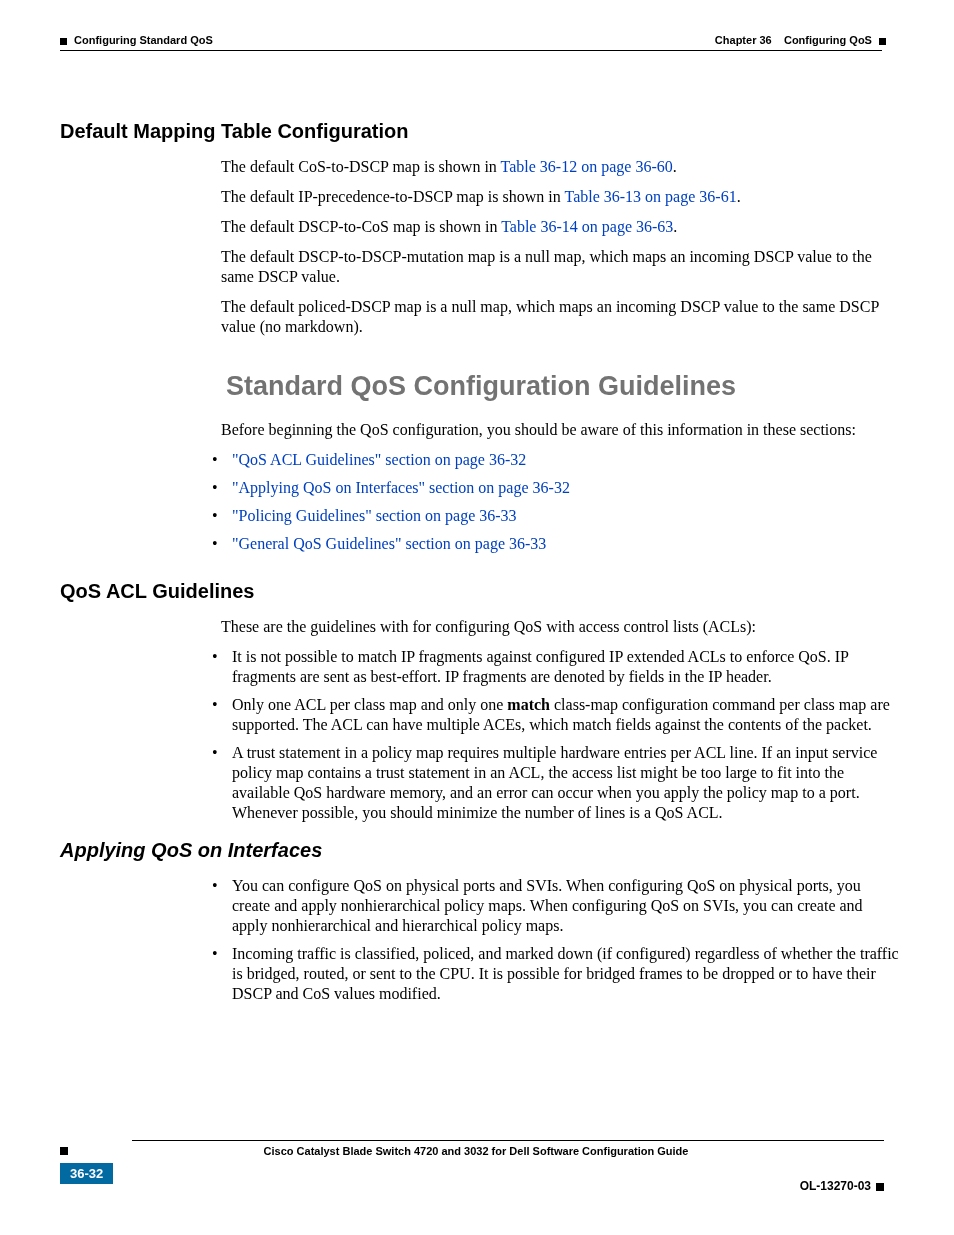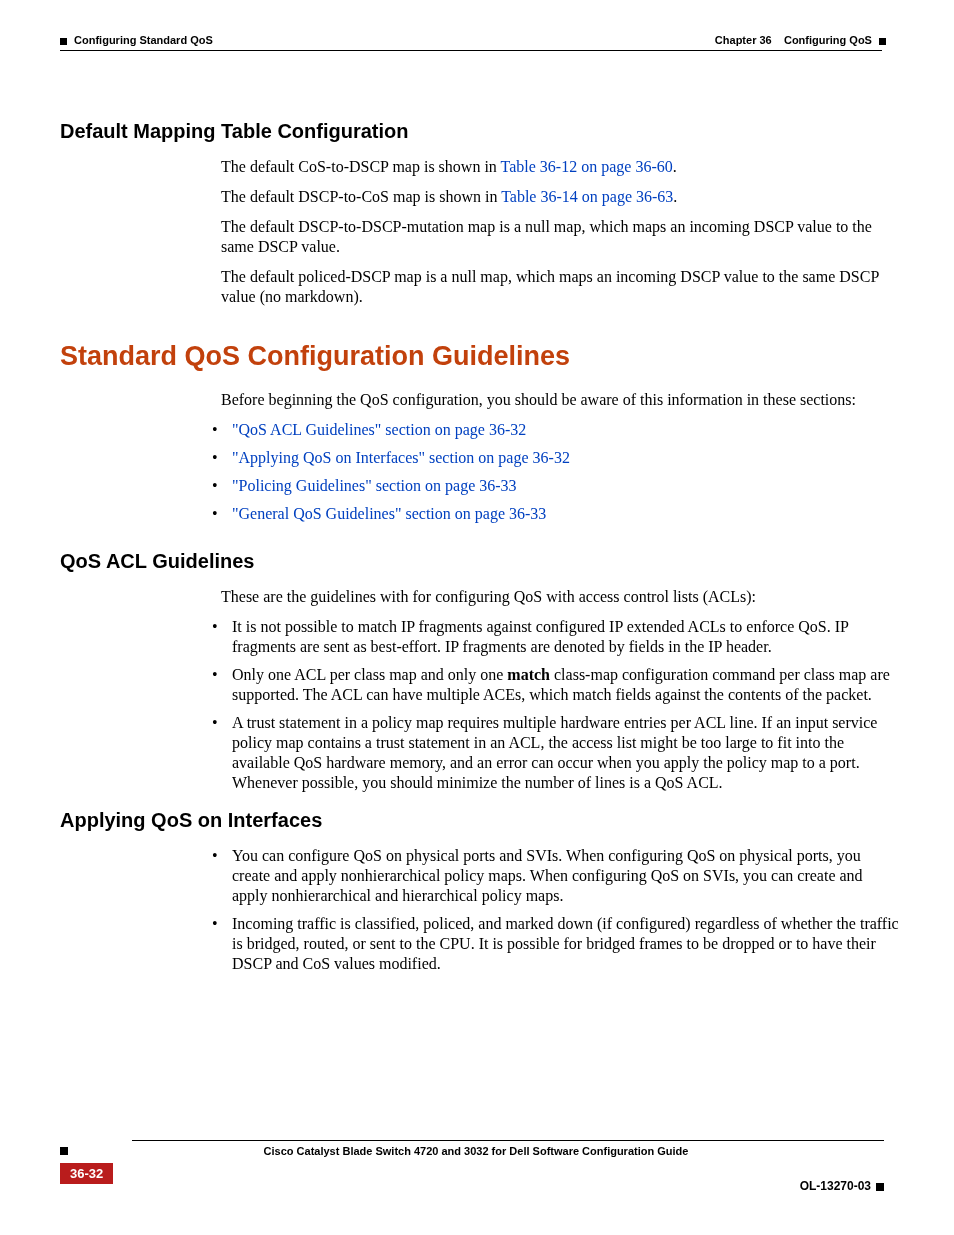--- a/index.html
+++ b/index.html
@@ -62,22 +62,23 @@
     font-family: Arial, Helvetica, sans-serif;
     font-weight: bold;
     font-size: 20px;
     color:#000;
     margin:0 0 14px 0;
   }
   h1.sec {
     font-family: Arial, Helvetica, sans-serif;
     font-weight: bold;
     font-size: 27px;
-    color:#c2410c;
+    color:#737373;
     margin: 34px 0 18px 0;
+    text-align: center;
   }
   .body-text {
     margin-left: 148px;
     font-size: 16px;
     line-height: 1.25;
   }
   .body-text p { margin: 0 0 10px 13px; }
   .link {
     color: #0040c0;
   }
@@ -111,21 +112,21 @@
   }
   .footer-guide {
     font-family: Arial, Helvetica, sans-serif;
     font-weight: bold;
     font-size: 11px;
     text-align:center;
     margin-bottom:6px;
   }
   .page-tab {
     display:inline-block;
-    background:#b91c1c;
+    background:#0369a1;
     color:#fff;
     font-family: Arial, Helvetica, sans-serif;
     font-weight:bold;
     font-size:13px;
     padding:3px 10px;
   }
   .doc-id {
     float:right;
     font-family: Arial, Helvetica, sans-serif;
     font-weight:bold;
@@ -156,20 +157,21 @@
     <span>Configuring Standard QoS</span>
   </div>
 </div>
 <div class="hr-line"></div>
 
 <div class="content">
 
   <h2 class="sec">Default Mapping Table Configuration</h2>
   <div class="body-text">
     <p><span>The default CoS-to-DSCP map is shown in </span><span class="link">Table 36-12 on page 36-60</span><span>.</span></p>
+    <p><span>The default IP-precedence-to-DSCP map is shown in </span><span class="link">Table 36-13 on page 36-61</span><span>.</span></p>
     <p><span>The default DSCP-to-CoS map is shown in </span><span class="link">Table 36-14 on page 36-63</span><span>.</span></p>
     <p>The default DSCP-to-DSCP-mutation map is a null map, which maps an incoming DSCP value to the same DSCP value.</p>
     <p>The default policed-DSCP map is a null map, which maps an incoming DSCP value to the same DSCP value (no markdown).</p>
   </div>
 
   <h1 class="sec">Standard QoS Configuration Guidelines</h1>
   <div class="body-text">
     <p>Before beginning the QoS configuration, you should be aware of this information in these sections:</p>
     <ul class="bullets">
       <li><span class="link">"QoS ACL Guidelines" section on page 36-32</span></li>
@@ -182,21 +184,21 @@
   <h2 class="sec" style="margin-top:26px;">QoS ACL Guidelines</h2>
   <div class="body-text">
     <p>These are the guidelines with for configuring QoS with access control lists (ACLs):</p>
     <ul class="bullets">
       <li>It is not possible to match IP fragments against configured IP extended ACLs to enforce QoS. IP fragments are sent as best-effort. IP fragments are denoted by fields in the IP header.</li>
       <li><span>Only one ACL per class map and only one </span><span class="match">match</span><span> class-map configuration command per class map are supported. The ACL can have multiple ACEs, which match fields against the contents of the packet.</span></li>
       <li>A trust statement in a policy map requires multiple hardware entries per ACL line. If an input service policy map contains a trust statement in an ACL, the access list might be too large to fit into the available QoS hardware memory, and an error can occur when you apply the policy map to a port. Whenever possible, you should minimize the number of lines is a QoS ACL.</li>
     </ul>
   </div>
 
-  <h2 class="sec" style="margin-top:16px;">Applying QoS on Interfaces</h2>
+  <h2 class="sec" style="margin-top:16px;font-style:italic;">Applying QoS on Interfaces</h2>
   <div class="body-text">
     <ul class="bullets">
       <li>You can configure QoS on physical ports and SVIs. When configuring QoS on physical ports, you create and apply nonhierarchical policy maps. When configuring QoS on SVIs, you can create and apply nonhierarchical and hierarchical policy maps.</li>
       <li>Incoming traffic is classified, policed, and marked down (if configured) regardless of whether the traffic is bridged, routed, or sent to the CPU. It is possible for bridged frames to be dropped or to have their DSCP and CoS values modified.</li>
     </ul>
   </div>
 
 </div>
 
 <div class="footer">

